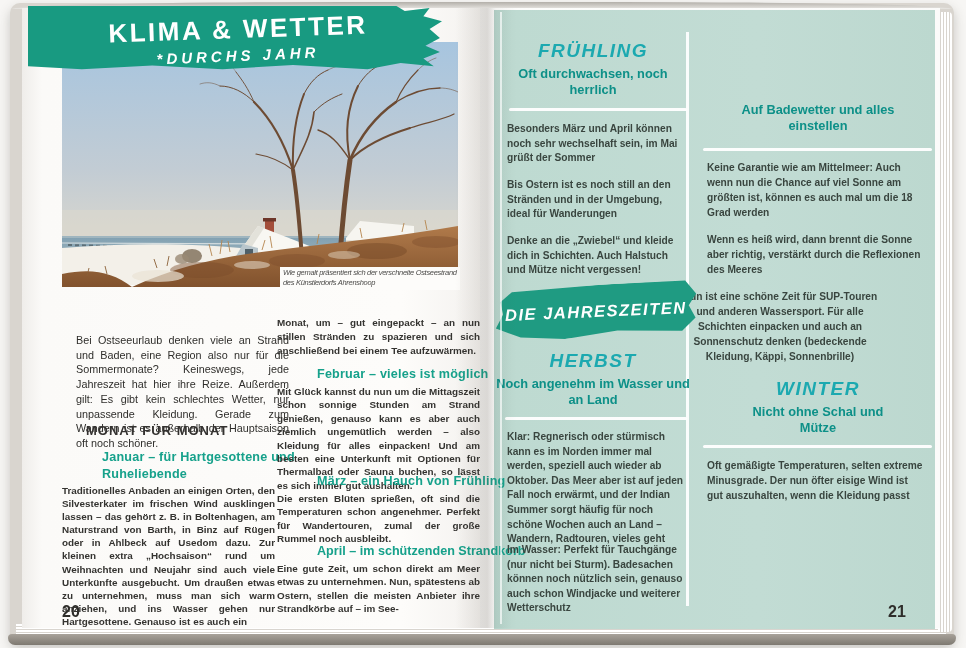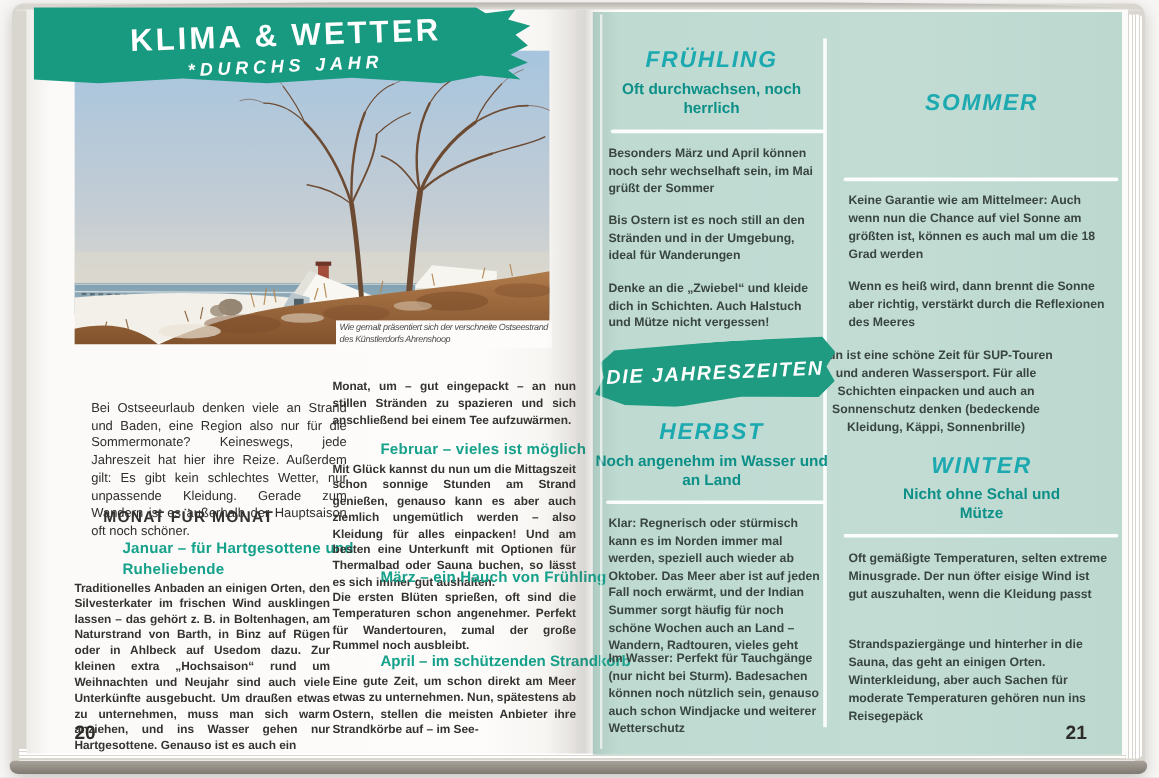--- a/index.html
+++ b/index.html
@@ -228,28 +228,27 @@
 
     <div class="banner">
       <span class="banner-text">DIE JAHRESZEITEN</span>
     </div>
 
     <div class="season-title he-t">HERBST</div>
     <div class="season-sub he-s">Noch angenehm im Wasser und an Land</div>
     <div class="rp ta pa4">Klar: Regnerisch oder stürmisch kann es im Norden immer mal werden, speziell auch wieder ab Oktober. Das Meer aber ist auf jeden Fall noch erwärmt, und der Indian Summer sorgt häufig für noch schöne Wochen auch an Land – Wandern, Radtouren, vieles geht</div>
     <div class="rp ta pa5">Im Wasser: Perfekt für Tauchgänge (nur nicht bei Sturm). Badesachen können noch nützlich sein, genauso auch schon Windjacke und weiterer Wetterschutz</div>
 
-    <div class="season-title so-t">SOMMER</div>
+    <div class="season-sub so-s">Auf Badewetter und alles einstellen</div>
     <div class="rp tb pb1">Keine Garantie wie am Mittelmeer: Auch wenn nun die Chance auf viel Sonne am größten ist, können es auch mal um die 18 Grad werden</div>
     <div class="rp tb pb2">Wenn es heiß wird, dann brennt die Sonne aber richtig, verstärkt durch die Reflexionen des Meeres</div>
     <div class="rp tb pb3">Nun ist eine schöne Zeit für SUP-Touren und anderen Wassersport. Für alle Schichten einpacken und auch an Sonnenschutz denken (bedeckende Kleidung, Käppi, Sonnenbrille)</div>
 
     <div class="season-title wi-t">WINTER</div>
     <div class="season-sub wi-s">Nicht ohne Schal und Mütze</div>
     <div class="rp tb pb4">Oft gemäßigte Temperaturen, selten extreme Minusgrade. Der nun öfter eisige Wind ist gut auszuhalten, wenn die Kleidung passt</div>
-    <div class="rp tb pb5">Strandspaziergänge und hinterher in die Sauna, das geht an einigen Orten. Winterkleidung, aber auch Sachen für moderate Temperaturen gehören nun ins Reisegepäck</div>
 
     <div class="pagenum pn-right">21</div>
 
     <div class="spine-shadow"></div>
     <div class="page-curl"></div>
   </div>
 </div>
 
 </body></html>

